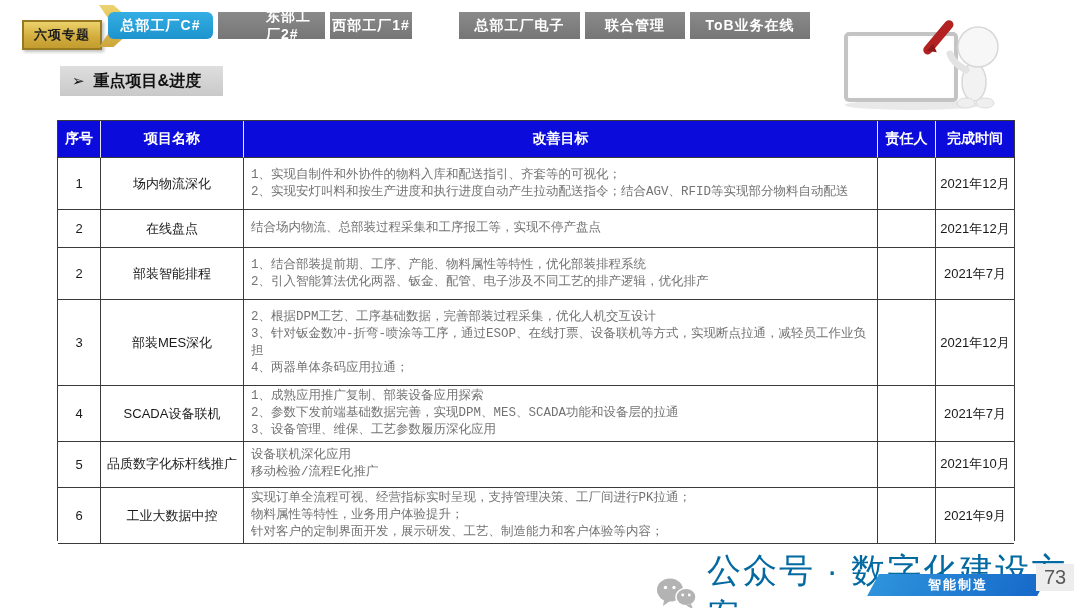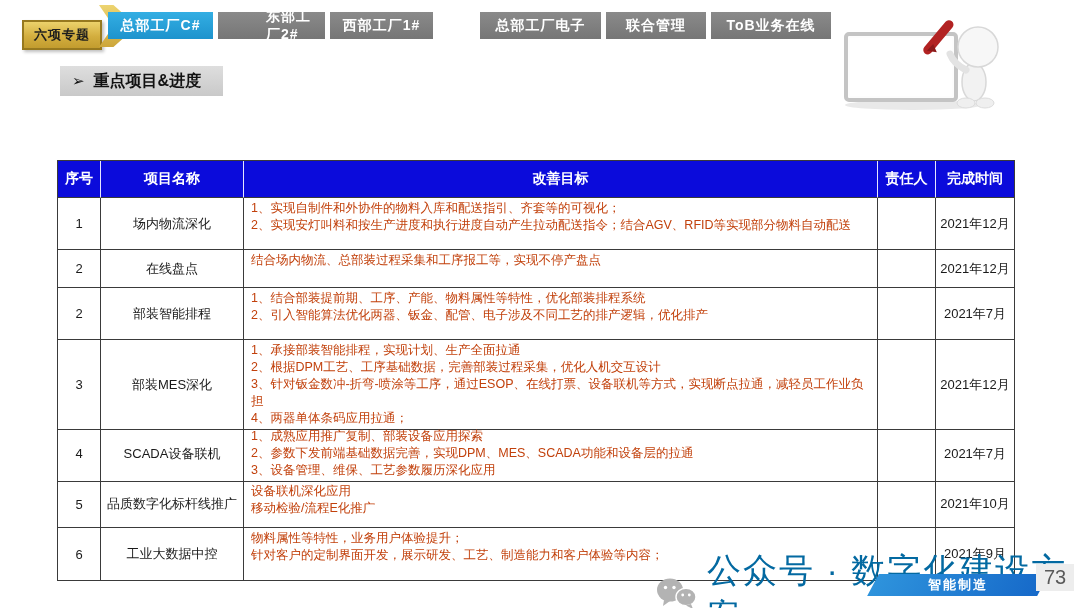--- a/index.html
+++ b/index.html
@@ -22,47 +22,47 @@
     clip-path:polygon(0 0, 38% 0, 100% 50%, 38% 100%, 0 100%, 38% 50%);
     filter:drop-shadow(1px 2px 2px rgba(0,0,0,.3));
   }
   .tabs { position:absolute; left:108px; top:12px; display:flex; gap:5px; }
   .tab {
     height:27px; display:flex; align-items:center; justify-content:center;
     background:linear-gradient(180deg,#8a8a8a,#767676); color:#ffffff;
     font-size:14px; font-weight:bold; letter-spacing:1px; cursor:pointer;
   }
   .tab.active { background:linear-gradient(180deg,#33aee3,#1d93cd); }
-  .tab:nth-child(1){width:105px;} .tab:nth-child(2){width:107px;padding-left:48px;}
-  .tab:nth-child(3){width:103px;} .tab:nth-child(4){width:121px;margin-left:42px;}
+  .tab:nth-child(1){width:105px;border-radius:6px;} .tab:nth-child(2){width:107px;padding-left:48px;}
+  .tab:nth-child(3){width:82px;} .tab:nth-child(4){width:121px;margin-left:42px;}
   .tab:nth-child(5){width:100px;} .tab:nth-child(6){width:120px;}
   
   .illus { position:absolute; left:838px; top:4px; width:165px; height:110px; }
   
   .sec-title {
     position:absolute; left:60px; top:66px; height:30px; padding:0 22px 0 12px;
     background:linear-gradient(180deg,#dedede,#c9c9c9);
     display:flex; align-items:center; gap:9px;
     font-size:16px; font-weight:bold; color:#111;
   }
   .sec-title .marker { font-size:15px; }
   
-  .tbl { position:absolute; left:57px; top:120px; width:958px; border:1px solid #3a3a3a; border-bottom:none;margin-top:40px; }
+  .tbl { position:absolute; left:57px; top:120px; width:958px; border:1px solid #3a3a3a; border-bottom:none; }
   .t-row { display:grid; grid-template-columns:43px 143px 634px 58px 78px; }
   .t-row > div { border-right:1px solid #3a3a3a; border-bottom:1px solid #3a3a3a; }
   .t-row > div:last-child { border-right:none; }
   .tbl { border-right:1px solid #3a3a3a; }
   .t-head { background:#0b0bdb; color:#fff; font-weight:bold; font-size:14px; height:37px; }
   .t-head > div { display:flex; align-items:center; justify-content:center;
                   border-right:1px solid #e6e6ff; border-bottom:1px solid #3a3a3a; }
   .t-head > div:last-child { border-right:none; }
   .c-center { display:flex; align-items:center; justify-content:center;
               font-size:13px; color:#1a1a1a; text-align:center; }
-  .c-goals { display:flex; flex-direction:column; 
-             padding:2px 7px; font-size:12.5px; line-height:17px; color:#c2410c; }
+  .c-goals { display:flex; flex-direction:column; justify-content:center;
+             padding:2px 7px; font-size:12.5px; line-height:17px; color:#737373;font-family:Liberation Mono, monospace; }
   .r1{height:52px;} .r2{height:38px;} .r3{height:52px;} .r4{height:86px;}
   .r5{height:55px;} .r6{height:47px;} .r7{height:53px;}
   
   .watermark {
     position:absolute; left:655px; top:548px; display:flex; align-items:center; gap:10px;
     color:#0369a1; font-size:34px; letter-spacing:2px; z-index:1;
   }
   .tag {
     position:absolute; left:873px; top:574px; width:170px; height:22px;
     background:linear-gradient(90deg,#2e93dc,#1669c9);
@@ -151,21 +151,20 @@
         <div>2、引入智能算法优化两器、钣金、配管、电子涉及不同工艺的排产逻辑，优化排产</div>
       </div>
       <div class="c-center"></div>
       <div class="c-center">2021年7月</div>
     </div>
 
     <div class="t-row r4">
       <div class="c-center">3</div>
       <div class="c-center">部装MES深化</div>
       <div class="c-goals">
-        <div>1、承接部装智能排程，实现计划、生产全面拉通</div>
         <div>2、根据DPM工艺、工序基础数据，完善部装过程采集，优化人机交互设计</div>
         <div>3、针对钣金数冲-折弯-喷涂等工序，通过ESOP、在线打票、设备联机等方式，实现断点拉通，减轻员工作业负担</div>
         <div>4、两器单体条码应用拉通；</div>
       </div>
       <div class="c-center"></div>
       <div class="c-center">2021年12月</div>
     </div>
 
     <div class="t-row r5">
       <div class="c-center">4</div>
@@ -187,20 +186,21 @@
         <div>移动检验/流程E化推广</div>
       </div>
       <div class="c-center"></div>
       <div class="c-center">2021年10月</div>
     </div>
 
     <div class="t-row r7">
       <div class="c-center">6</div>
       <div class="c-center">工业大数据中控</div>
       <div class="c-goals">
+        <div>实现订单全流程可视、经营指标实时呈现，支持管理决策、工厂间进行PK拉通；</div>
         <div>物料属性等特性，业务用户体验提升；</div>
         <div>针对客户的定制界面开发，展示研发、工艺、制造能力和客户体验等内容；</div>
       </div>
       <div class="c-center"></div>
       <div class="c-center">2021年9月</div>
     </div>
   </div>
 
   <div class="watermark">
     <span style="display:inline-flex;">

